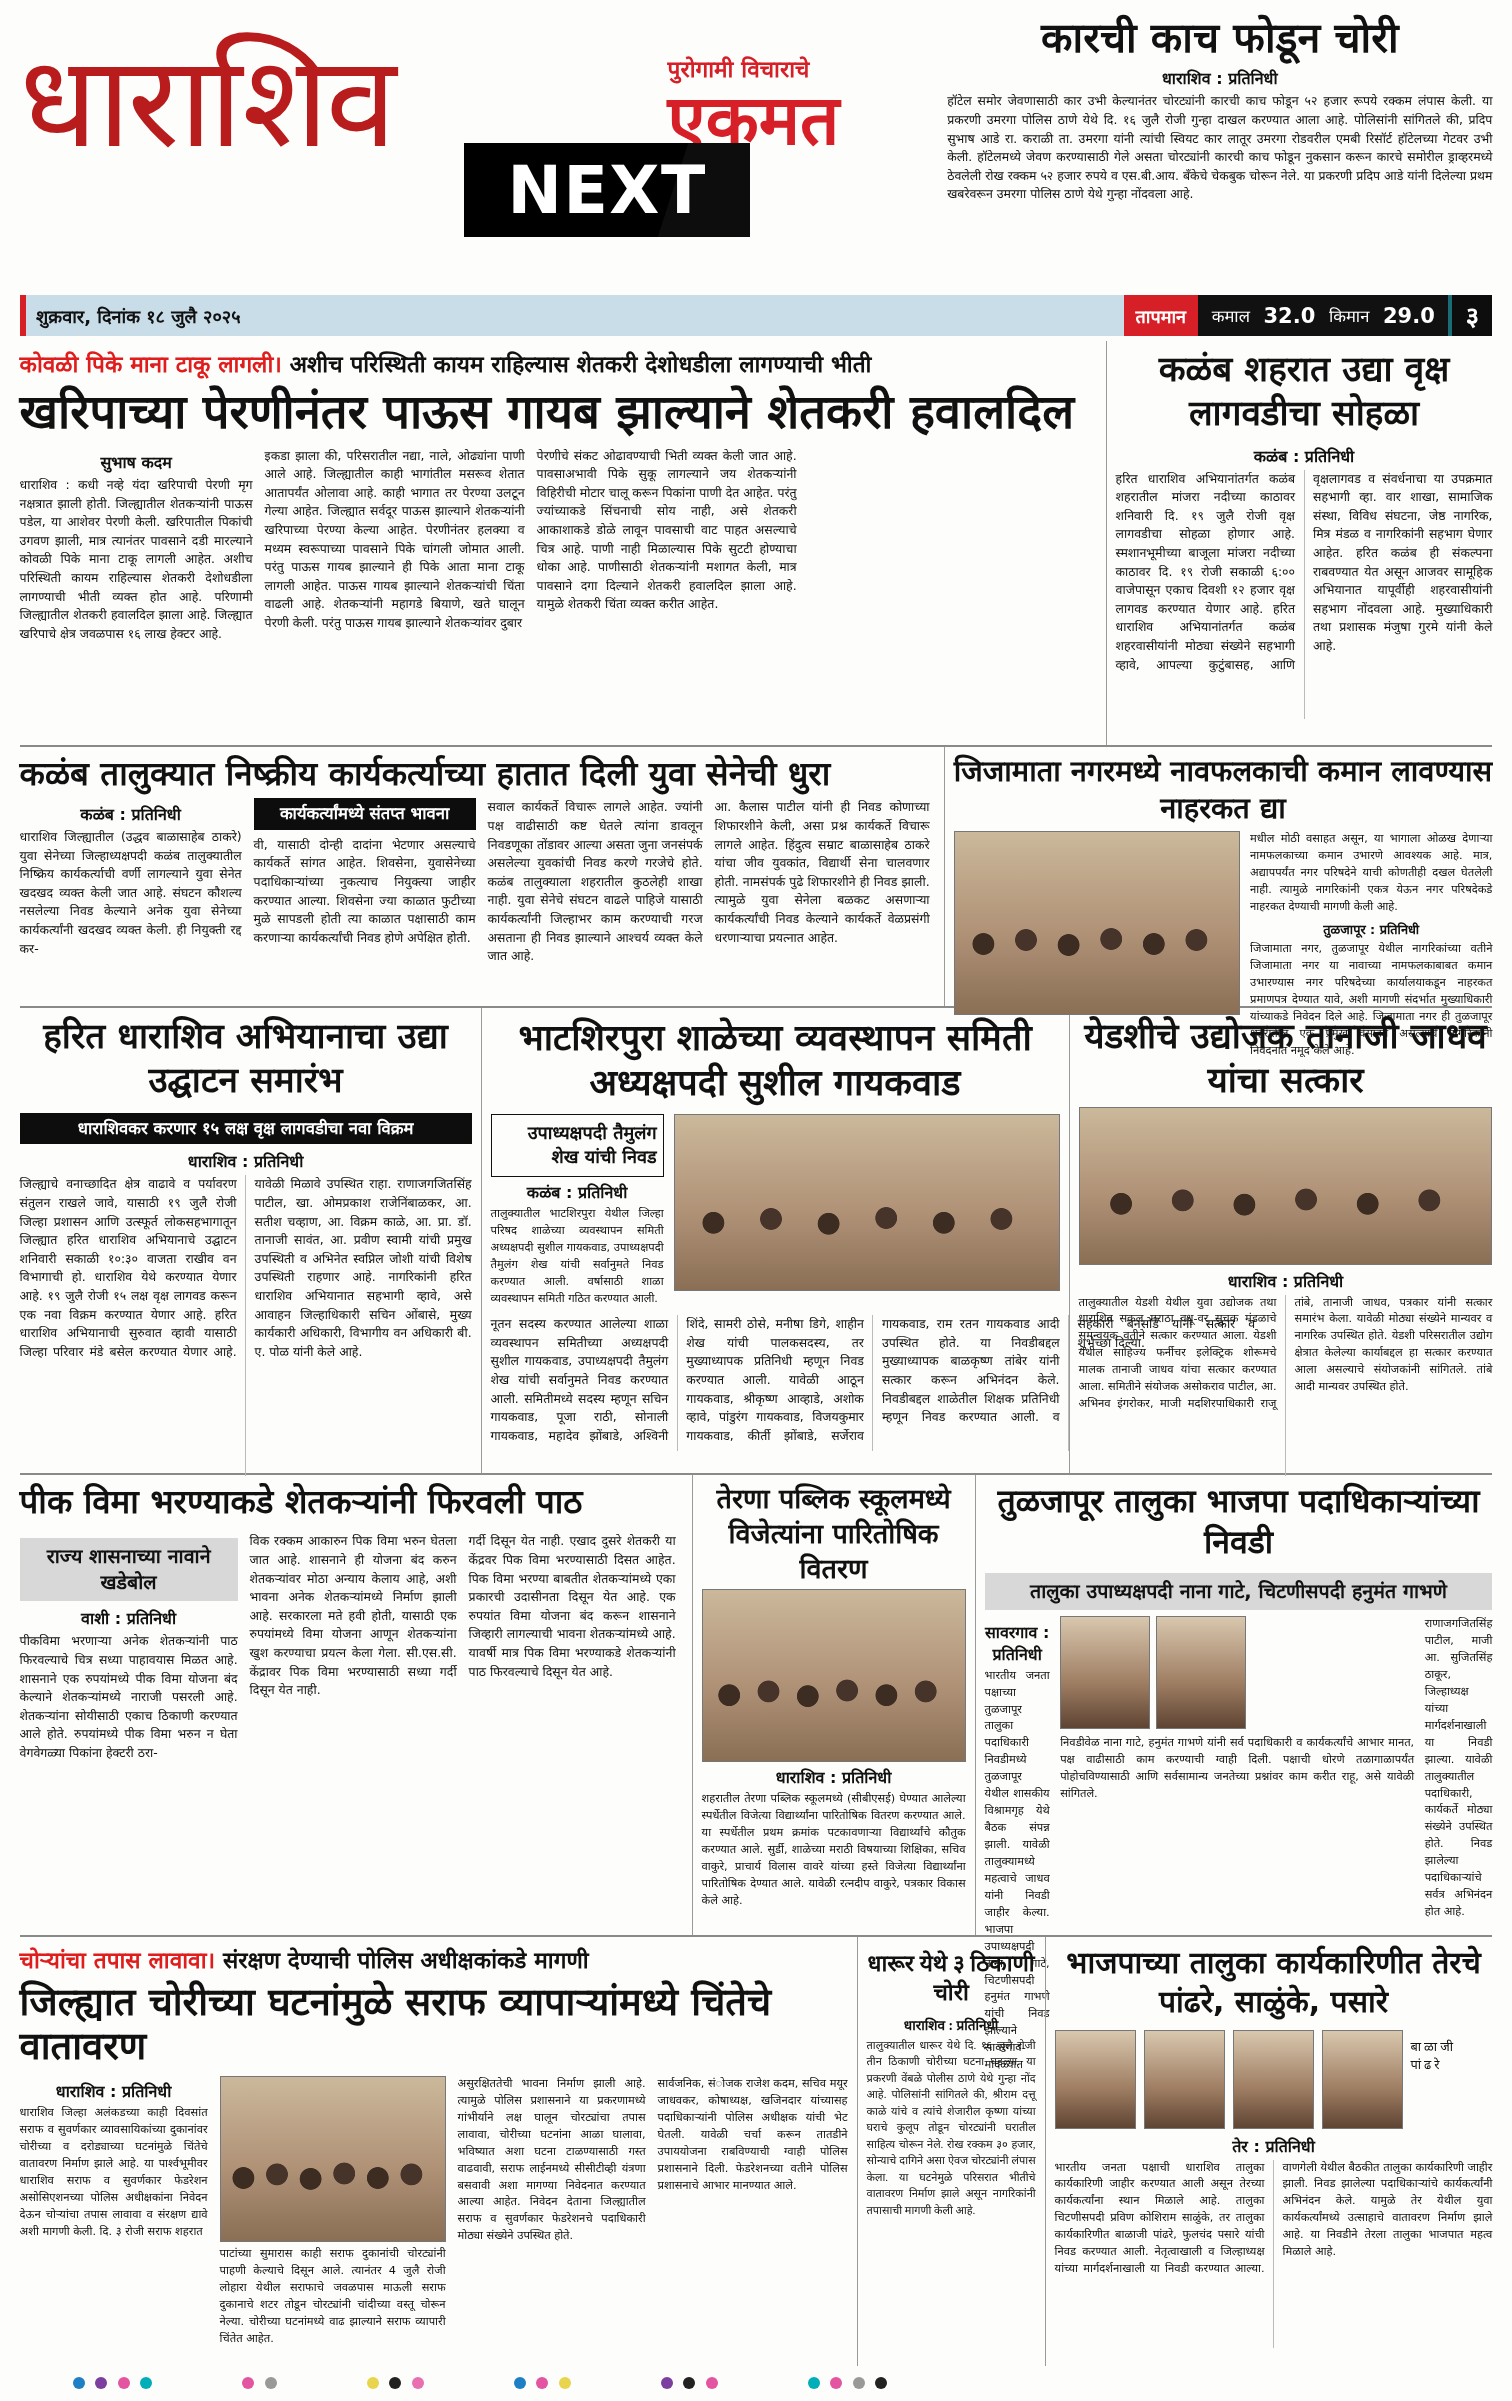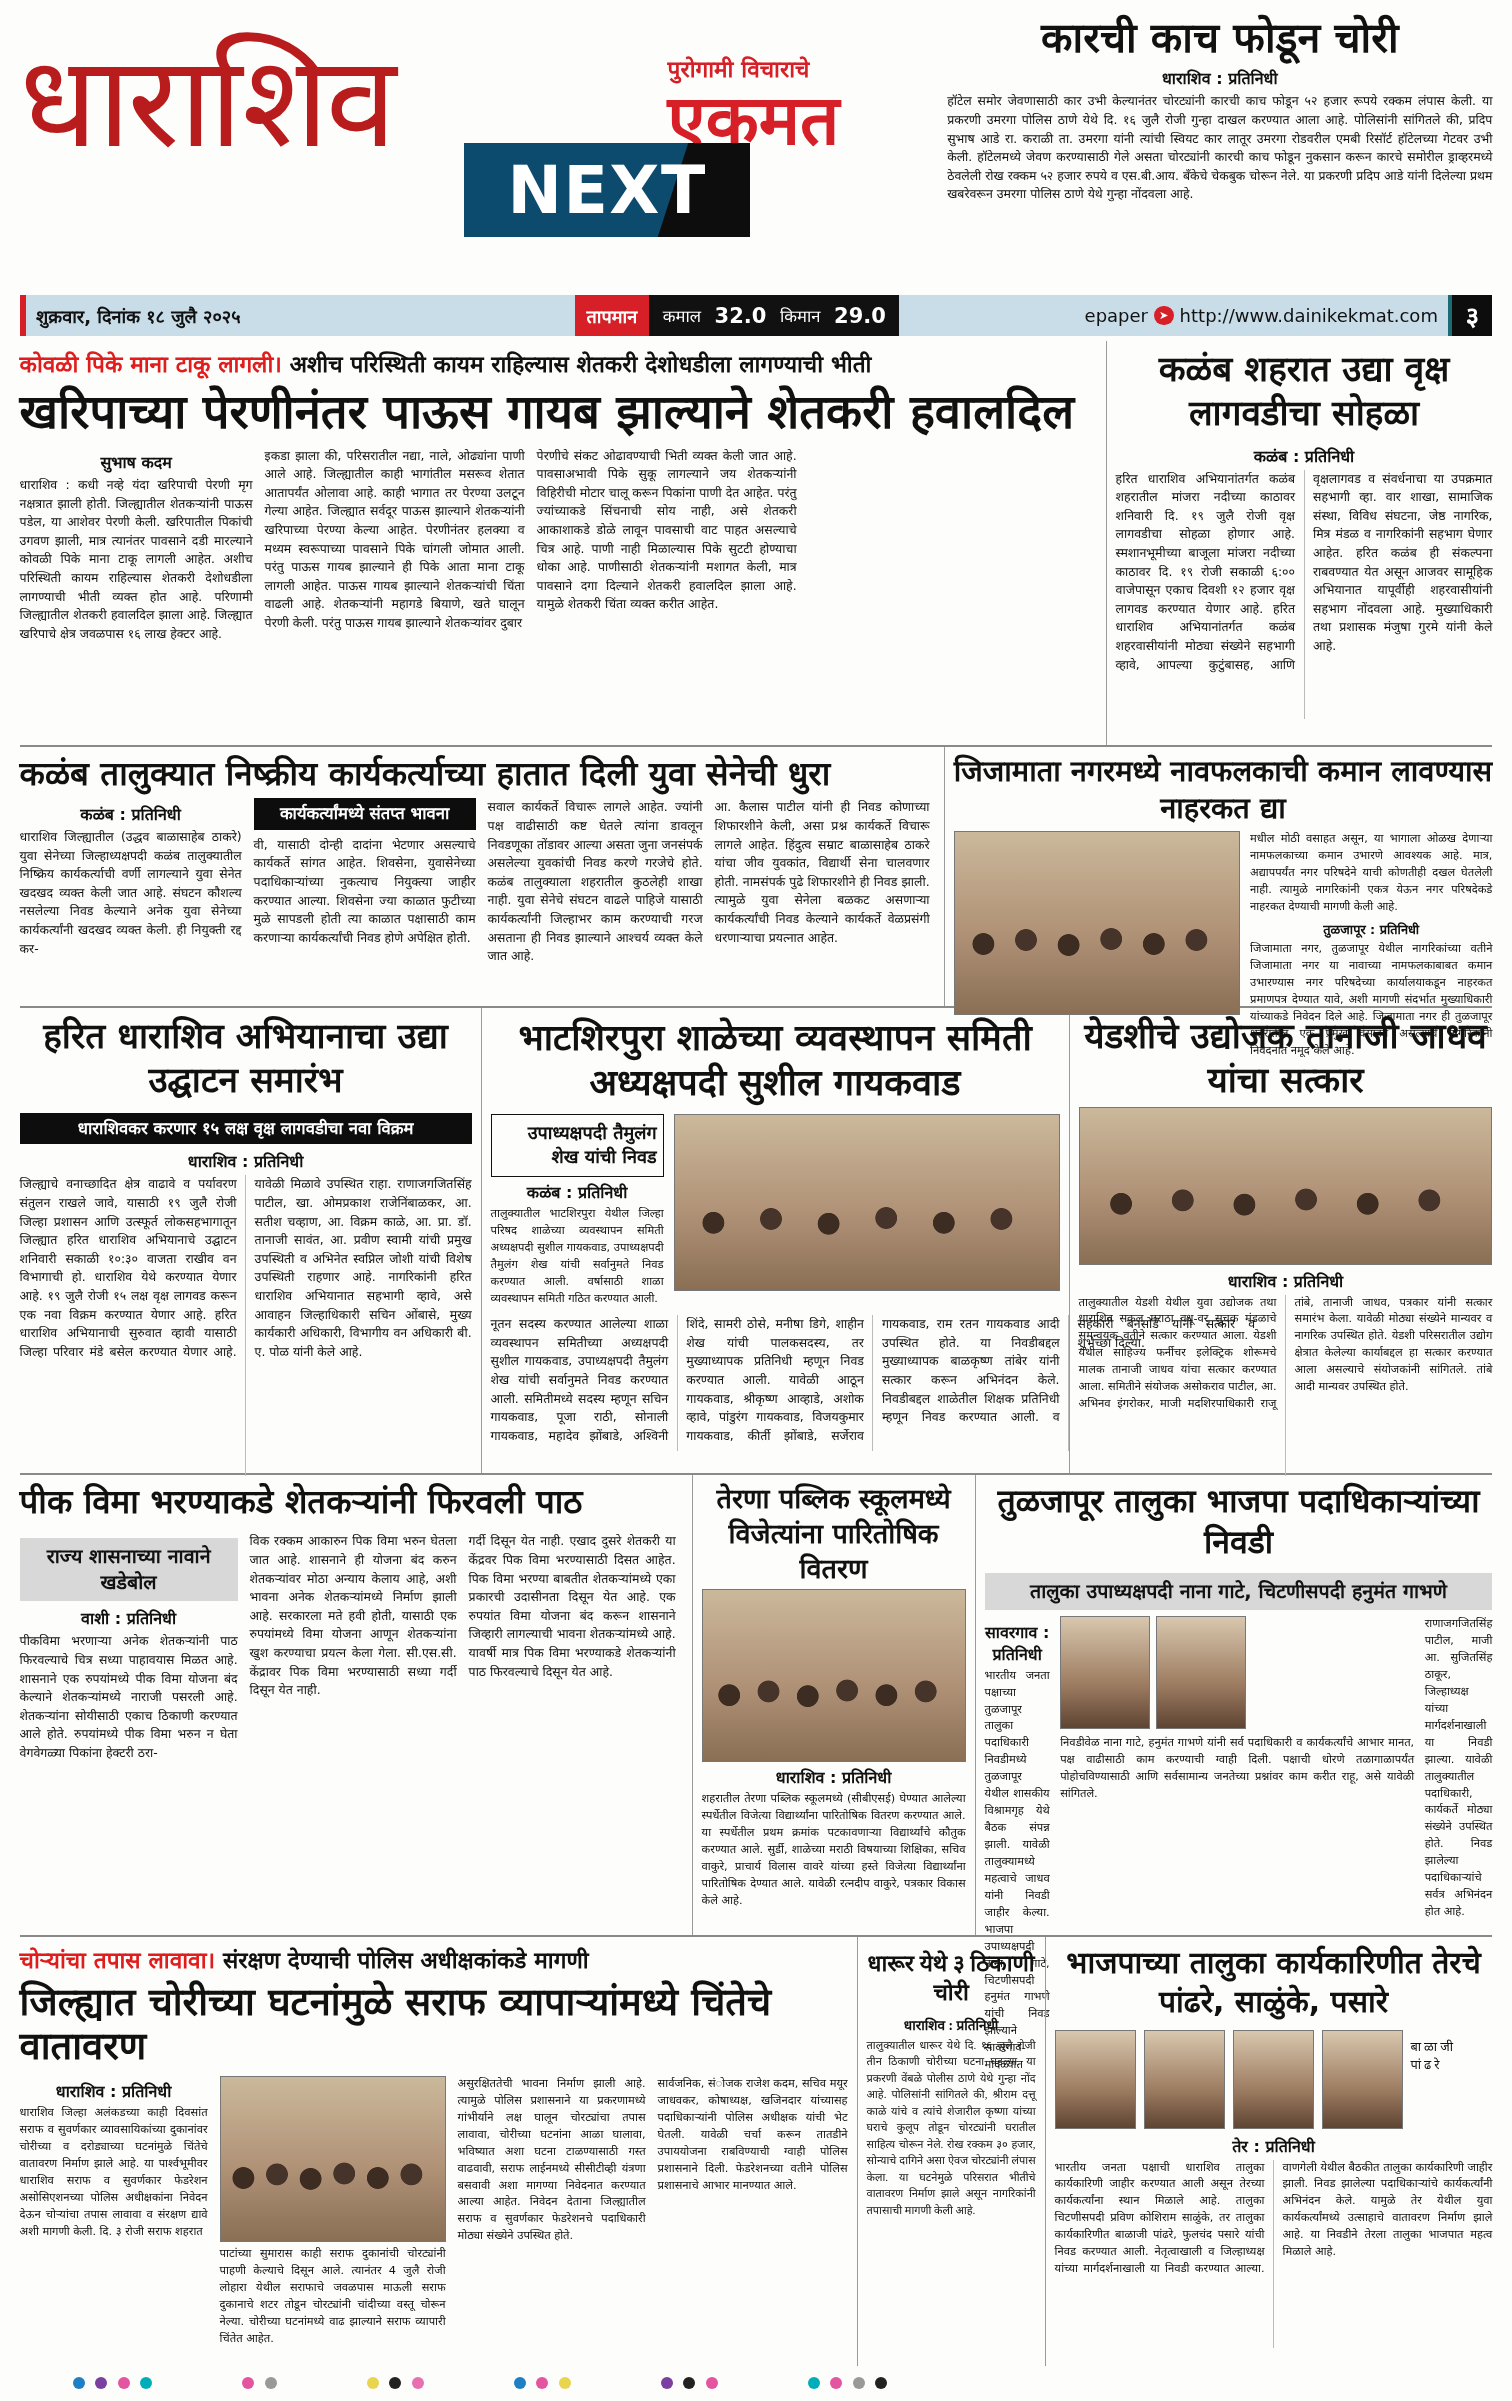--- a/index.html
+++ b/index.html
@@ -8,21 +8,21 @@
   .page { position:relative; width:1512px; height:2401px; margin:0 auto; background:#fdfdfb; color:#111; overflow:hidden; padding:0 19.6px; }
 
   
   .header { display:flex; height:295px; position:relative; }
   .masthead { width:422px; padding-top:22.6px; }
   .masthead .title { font-size:127px; font-weight:normal; color:#b91c1c; line-height:1.25; letter-spacing:-3px; }
   .centerlogo { width:489px; position:relative; }
   .taglines { position:absolute; left:226px; top:53px; text-align:left; color:#d61f26; }
   .taglines .t1 { font-size:22.6px; font-weight:bold; }
   .taglines .t2 { font-size:69px; font-weight:bold; line-height:1.05; }
-  .nextlogo { position:absolute; left:22.6px; top:143px; width:286px; height:94px; background:#0c4a6e; overflow:hidden; }
+  .nextlogo { position:absolute; left:22.6px; top:143px; width:286px; height:94px; background:#000000; overflow:hidden; }
   .nextlogo .blackpart { position:absolute; right:0; top:0; width:98px; height:100%; background:#0d0d0d; transform:skewX(-18deg) translateX(21px); }
   .nextlogo .nx { position:absolute; left:0; top:0; width:100%; height:100%; display:flex; align-items:center; justify-content:center; color:#fff; font-size:65px; font-weight:bold; letter-spacing:1.5px; }
   .toparticle { flex:1; padding:13.6px 0 0 16.6px; }
   .toparticle h1 { font-size:41px; text-align:center; line-height:1.2; }
   .byline { text-align:center; font-weight:bold; font-size:16px; margin:4.5px 0 3px; }
   .body-sm { font-size:12.4px; line-height:1.5; text-align:justify; }
 
   
   .infobar { height:41px; background:#c9dde8; display:flex; align-items:stretch; border-left:6px solid #d61f26; margin-bottom:4.5px; }
   .infobar .date { flex:1; display:flex; align-items:center; font-weight:bold; font-size:18px; padding-left:10.5px; }
@@ -94,25 +94,20 @@
     <div class="date">शुक्रवार, दिनांक १८ जुलै २०२५</div>
     <div class="tempbox">
       <div class="templabel">तापमान</div>
       <div class="tempvals">
         <span>कमाल</span>
         <b>32.0</b>
         <span>किमान</span>
         <b>29.0</b>
       </div>
     </div>
-    <div class="epaper">
-      <span>epaper</span>
-      <span class="ic">➤</span>
-      <span>http://www.dainikekmat.com</span>
-    </div>
     <div class="pageno">३</div>
   </div>
 
   <div class="band" style="height:404px; border-top:none;">
     <div style="width:1077px;">
       <div class="kicker">
         <span class="red">कोवळी पिके माना टाकू लागली।</span>
         <span>अशीच परिस्थिती कायम राहिल्यास शेतकरी देशोधडीला लागण्याची भीती</span>
       </div>
       <div class="headline-xl">खरिपाच्या पेरणीनंतर पाऊस गायब झाल्याने शेतकरी हवालदिल</div>

